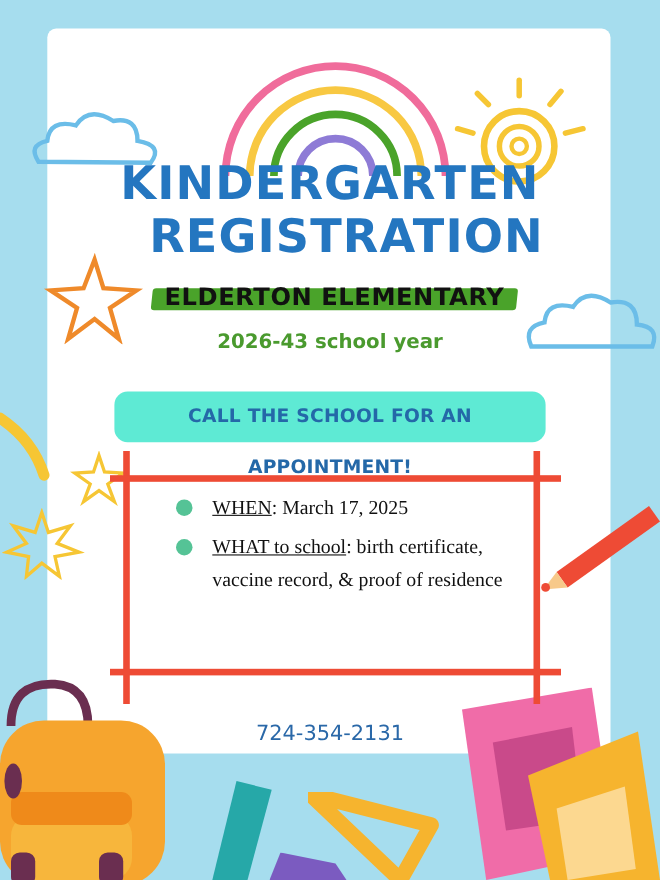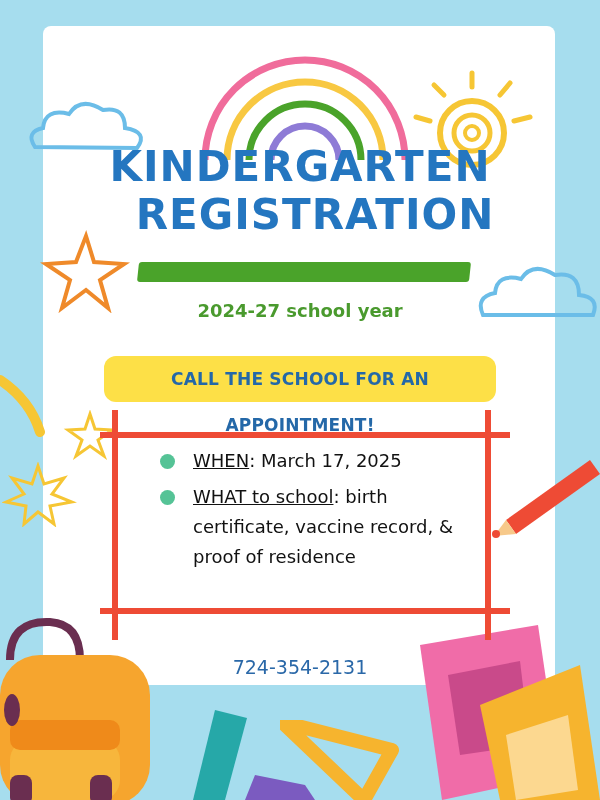--- a/index.html
+++ b/index.html
@@ -7,27 +7,27 @@
     .paper { position:absolute; left:45px; top:28px; width:508px; height:655px; background:#fff; border-radius:6px;
       box-shadow: 0 0 0 2px #fff; }
     .abs { position:absolute; }
     .title { position:absolute; left:0; width:600px; text-align:center; color:#2476c0; font-family:"DejaVu Sans", sans-serif; font-weight:bold; letter-spacing:1px; }
     .t1 { top:142px; font-size:42px; }
     .t2 { top:190px; font-size:42px;padding-left:15px; }
     .school-wrap { position:absolute; left:138px; top:256px; width:332px; height:30px; }
     .brush { position:absolute; left:0; top:6px; width:332px; height:20px; background:#4aa32a; border-radius:3px; transform:skewX(-6deg); }
     .school { position:absolute; left:0; top:2px; width:332px; text-align:center; font-size:22px; font-weight:bold; color:#111; letter-spacing:0.5px; }
     .year { position:absolute; left:0; top:300px; width:600px; text-align:center; color:#4a9a2e; font-size:18px; font-weight:bold; }
-    .cta { position:absolute; left:104px; top:356px; width:392px; height:46px; background:#fde047; border-radius:12px; color:#2468a8;
+    .cta { position:absolute; left:104px; top:356px; width:392px; height:46px; background:#5eead4; border-radius:12px; color:#2468a8;
       font-size:17px; font-weight:bold; text-align:center; line-height:46px; letter-spacing:0.2px; }
     .frame-v1 { position:absolute; left:112px; top:410px; width:6px; height:230px; background:#ee4b35; }
     .frame-v2 { position:absolute; left:485px; top:410px; width:6px; height:230px; background:#ee4b35; }
     .frame-h1 { position:absolute; left:100px; top:432px; width:410px; height:6px; background:#ee4b35; }
     .frame-h2 { position:absolute; left:100px; top:608px; width:410px; height:6px; background:#ee4b35; }
-    .info { position:absolute; left:160px; top:446px; width:320px; font-size:18px; color:#111; }
+    .info { position:absolute; left:160px; top:446px; width:320px; font-size:18px; color:#111;font-family:Liberation Serif, serif; }
     .row { display:flex; align-items:flex-start; margin-bottom:6px; line-height:30px; }
     .dot { width:15px; height:15px; border-radius:50%; background:#55c396; margin-top:8px; margin-right:18px; flex-shrink:0; }
     .lbl { text-decoration:underline; }
     .phone { position:absolute; left:0; top:656px; width:600px; text-align:center; color:#2a68a8; font-size:19px; }
   </style>
 </head>
 <body>
 
 <div class="paper"></div>
 
@@ -107,23 +107,24 @@
   <polygon points="28,50 100,36 110,120 40,130" fill="#c94a8a"></polygon>
   <polygon points="60,80 160,40 180,175 80,175" fill="#f6b42e"></polygon>
   <polygon points="86,110 148,90 158,165 96,175" fill="#fcd890"></polygon>
 </svg>
 
 <div class="title t1">KINDERGARTEN</div>
 <div class="title t2">REGISTRATION</div>
 
 <div class="school-wrap">
   <div class="brush"></div>
+  <div class="school">ELDERTON ELEMENTARY</div>
 </div>
 
-<div class="year">2024-27 school year</div>
+<div class="year">2026-43 school year</div>
 
 <div class="cta">CALL THE SCHOOL FOR AN APPOINTMENT!</div>
 
 <div class="frame-v1"></div>
 <div class="frame-v2"></div>
 <div class="frame-h1"></div>
 <div class="frame-h2"></div>
 
 <div class="info">
   <div class="row">

